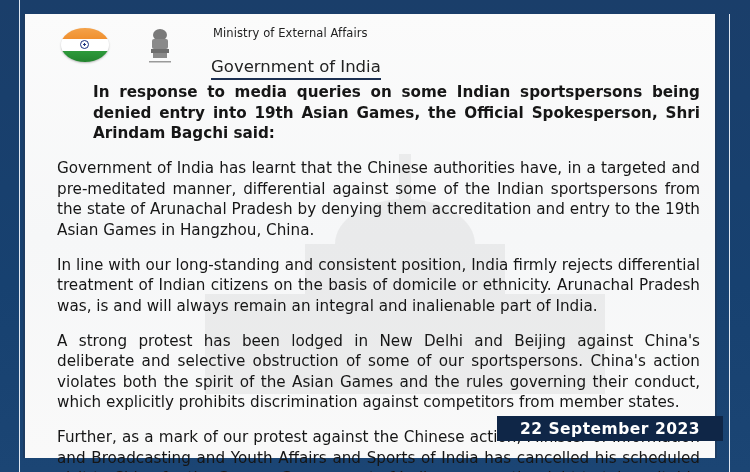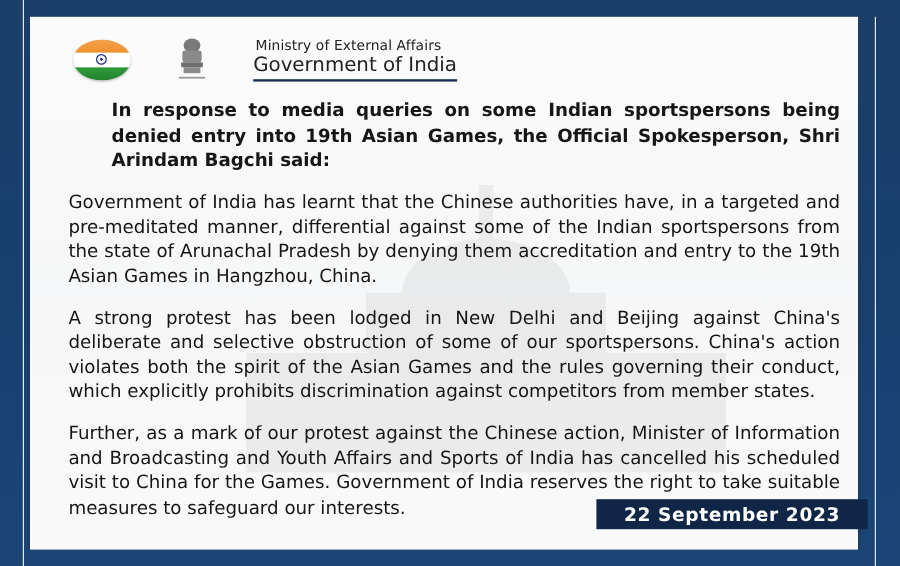--- a/index.html
+++ b/index.html
@@ -37,21 +37,21 @@
     height: 240px;
     opacity: 0.06;
     pointer-events: none;
   }
   .header {
     position: absolute;
     left: 36px;
     top: 14px;
     height: 44px;
     display: flex;
-    align-items: center;
+    align-items: flex-start;
     gap: 27px;
   }
   .flag {
     width: 48px;
     height: 34px;
     border-radius: 50%;
     overflow: hidden;
     position: relative;
     box-shadow: 0 1px 2px rgba(0,0,0,0.25), inset 0 -2px 4px rgba(0,0,0,0.15);
     margin-right: 10px;
@@ -85,21 +85,21 @@
   }
   .ministry .small {
     font-size: 11.5px;
     color: #222;
     letter-spacing: 0.1px;
     margin-left: 2px;
   }
   .ministry .big {
     font-size: 16.5px;
     color: #222;
-    margin-top: 2px;
+    margin-top: 19px;
     padding-bottom: 3px;
     border-bottom: 2px solid #1d3052;
   }
   .content {
     position: absolute;
     left: 32px;
     top: 68px;
     width: 643px;
     color: #161616;
     font-size: 15.2px;
@@ -163,18 +163,19 @@
     </svg>
     <div class="ministry">
       <span class="small">Ministry of External Affairs</span>
       <span class="big">Government of India</span>
     </div>
   </div>
 
   <div class="content">
     <p class="lead">In response to media queries on some Indian sportspersons being denied entry into 19th Asian Games, the Official Spokesperson, Shri Arindam Bagchi said:</p>
     <p>Government of India has learnt that the Chinese authorities have, in a targeted and pre-meditated manner, differential against some of the Indian sportspersons from the state of Arunachal Pradesh by denying them accreditation and entry to the 19th Asian Games in Hangzhou, China.</p>
+    <p>In line with our long-standing and consistent position, India firmly rejects differential treatment of Indian citizens on the basis of domicile or ethnicity. Arunachal Pradesh was, is and will always remain an integral and inalienable part of India.</p>
     <p>A strong protest has been lodged in New Delhi and Beijing against China's deliberate and selective obstruction of some of our sportspersons. China's action violates both the spirit of the Asian Games and the rules governing their conduct, which explicitly prohibits discrimination against competitors from member states.</p>
     <p>Further, as a mark of our protest against the Chinese action, Minister of Information and Broadcasting and Youth Affairs and Sports of India has cancelled his scheduled visit to China for the Games. Government of India reserves the right to take suitable measures to safeguard our interests.</p>
   </div>
 </div>
 
 <div class="date-badge">22 September 2023</div>
 
 </body></html>

